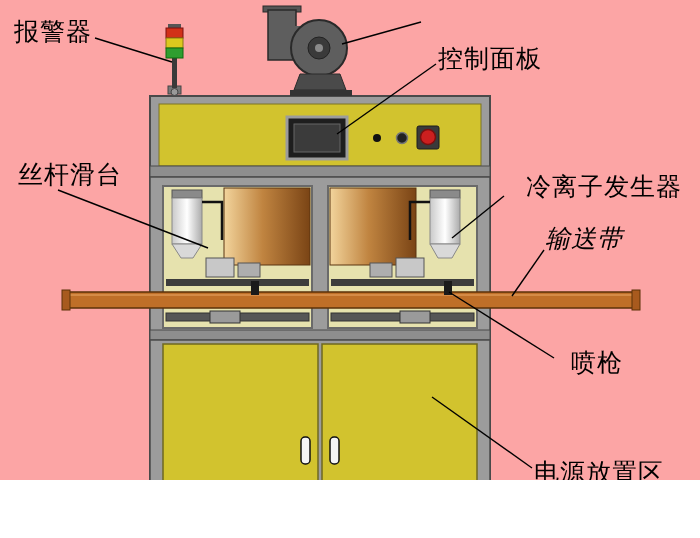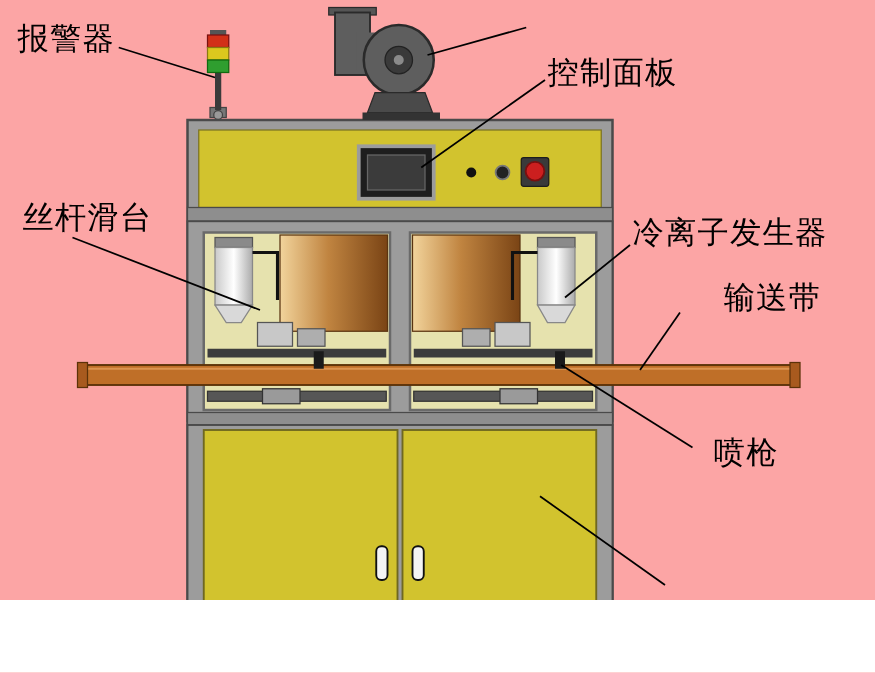--- a/index.html
+++ b/index.html
@@ -9,22 +9,22 @@
   }
   .stage svg{position:absolute;left:0;top:0;}
   .diagram-label{
     position:absolute;font-size:25px;line-height:1.1;color:#000;
     white-space:nowrap;letter-spacing:1px;
   }
   #lbl-alarm{left:14px;top:18px;}
   #lbl-fan{left:424px;top:5px;}
   #lbl-panel{left:438px;top:45px;}
   #lbl-screw{left:2px;top:161px;margin-left:16px;}
-  #lbl-ion{left:506px;top:173px;}
-  #lbl-conveyor{left:579px;top:225px;}
+  #lbl-ion{left:526px;top:173px;}
+  #lbl-conveyor{left:545px;top:225px;font-style:italic;}
   #lbl-gun{left:571px;top:349px;}
   #lbl-power{left:534px;top:459px;}
 </style>
 </head>
 <body>
 
 <div class="stage">
 
   <svg width="700" height="538" viewBox="0 0 700 538">
     <defs>
@@ -181,14 +181,15 @@
       <line x1="532" y1="468" x2="432" y2="397"></line>
     </g>
   </svg>
 
   <div class="diagram-label" id="lbl-alarm">报警器</div>
   <div class="diagram-label" id="lbl-panel">控制面板</div>
   <div class="diagram-label" id="lbl-screw">丝杆滑台</div>
   <div class="diagram-label" id="lbl-ion">冷离子发生器</div>
   <div class="diagram-label" id="lbl-conveyor">输送带</div>
   <div class="diagram-label" id="lbl-gun">喷枪</div>
+  <div class="diagram-label" id="lbl-power">电源放置区</div>
 
 </div>
 
 </body></html>

